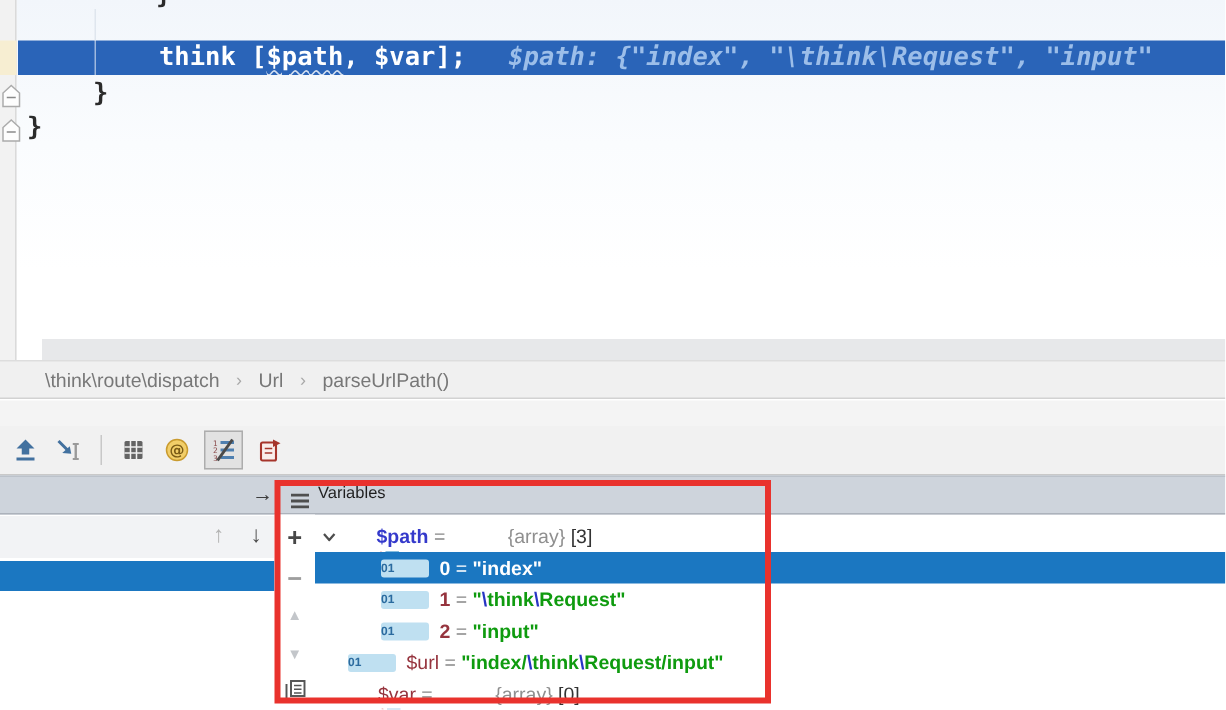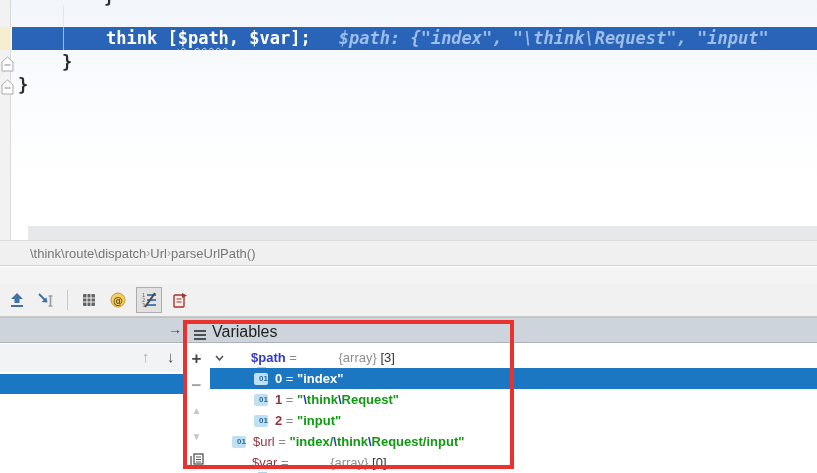--- a/index.html
+++ b/index.html
@@ -22,56 +22,56 @@
   .codeline { position:absolute; font:bold 17px "DejaVu Sans Mono", monospace;
     color:#2B2B2B; white-space:pre; line-height:23px; }
   .code-exec { top:27px; left:106px; color:#FFFFFF; }
   .squiggle { text-decoration: underline wavy rgba(255,255,255,.8); text-underline-offset:3px; text-decoration-thickness:1px; }
   .inline-hint { font-style: italic; font-weight: bold; color:#9CBEE9; margin-left:28px; }
   .fold-marker { position:absolute; width:13px; height:16px; }
   .hscroll { position:absolute; left:28px; top:226px; width:789px; height:14px; background:#E7E8EA; }
   
   .breadcrumb { position:absolute; left:0; top:240px; width:817px; height:26px;
     background:#F0F0F0; border-top:1px solid #DDDDDD; border-bottom:1px solid #D2D2D2;
-    display:flex; align-items:center; padding-left:30px; 
+    display:flex; align-items:center; padding-left:30px; gap:11px;
     font-size:13px; color:#777777; }
   .breadcrumb .sep { color:#A8A8A8; font-size:12px; }
   .band-gap { position:absolute; left:0; top:267px; width:817px; height:17px; background:#F4F4F4; }
   
   .dbg-toolbar { position:absolute; left:0; top:284px; width:817px; height:33px;
     background:#F1F1F1; border-bottom:1px solid #C9C9C9;
     display:flex; align-items:center; padding-left:6px; gap:7px; }
   .tb-icon { width:22px; height:22px; display:flex; align-items:center; justify-content:center; }
   .tb-sel { background:#E2E2E2; border:1px solid #ADADAD; width:26px; height:26px; }
   .tb-div { width:1px; height:20px; background:#C8C8C8; margin:0 3px; }
   
   .dbg-header { position:absolute; left:0; top:317px; width:817px; height:26px;
     background:#CED4DC; border-top:1px solid #BCC2CA; border-bottom:1px solid #ACB2BB; }
   .hdr-arrow { position:absolute; left:168px; top:3px; color:#3D3D3D; font-size:14px; font-weight:bold; }
   .hdr-menu { position:absolute; left:194px; top:8px; }
-  .hdr-title { position:absolute; left:212px; top:5px; font-size:16px; color:#1F1F1F; }
+  .hdr-title { position:absolute; left:212px; top:5px; font-size:11px; color:#1F1F1F; }
   .pane-grayrow { position:absolute; left:0; top:344px; width:183px; height:28px; background:#F2F3F5; }
   .nav-up { position:absolute; left:142px; top:4px; color:#B3B3B3; font-size:15px; font-weight:bold; }
   .nav-down { position:absolute; left:167px; top:4px; color:#4D4D4D; font-size:15px; font-weight:bold; }
   .pane-bluerow { position:absolute; left:0; top:374px; width:183px; height:20px; background:#1B77C1; }
   .watch-bar { position:absolute; left:183px; top:343px; width:27px; height:130px; background:#FFFFFF; }
   .wbtn { position:absolute; left:0; width:27px; text-align:center; font-weight:bold; cursor:default; }
   .w-plus { top:6px; color:#474747; font-size:17px; }
   .w-minus { top:33px; color:#9E9E9E; font-size:17px; }
   .w-up { top:62px; color:#C3C6CA; font-size:10px; }
   .w-down { top:88px; color:#C3C6CA; font-size:10px; }
   .w-copy { top:110px; }
   
   .vrow { position:absolute; left:210px; right:0; height:21px;
     display:flex; align-items:center; font-size:13px; white-space:pre; color:#333; }
   .vrow.sel { background:#1B77C1; color:#FFFFFF; }
   .chev { width:16px; margin-left:5px; display:flex; align-items:center; }
   .arr-icon { width:14px; height:12px; margin-right:6px; flex:0 0 auto; }
-  .badge01 { width:14px; height:12px; background:#BFE0F1; color:#2B6B9F; border-radius:2px;
-    font:bold 8px/12px "Liberation Sans", sans-serif; text-align:right; margin-right:7px; flex:0 0 auto; }
+  .badge01 { width:32px; height:12px; background:#BFE0F1; color:#2B6B9F; border-radius:2px;
+    font:bold 8px/12px "Liberation Sans", sans-serif; text-align:left; margin-right:7px; flex:0 0 auto; }
   .ind1 { margin-left:22px; } .ind2 { margin-left:44px; }
   .nm-chg { color:#3439CB; font-weight:bold; }
   .nm { color:#96343E; font-weight:normal; }
   .idx { color:#96343E; font-weight:bold; }
   .eq { color:#8A8A8A; }
   .typ { color:#8F8F8F;margin-left:38px; }
   .cnt { color:#333333; }
   .str { color:#0F9B0F; font-weight:bold; }
   .str .bs { color:#2735C4; }
   .vrow.sel .idx, .vrow.sel .eq, .vrow.sel .str { color:#FFFFFF; }

